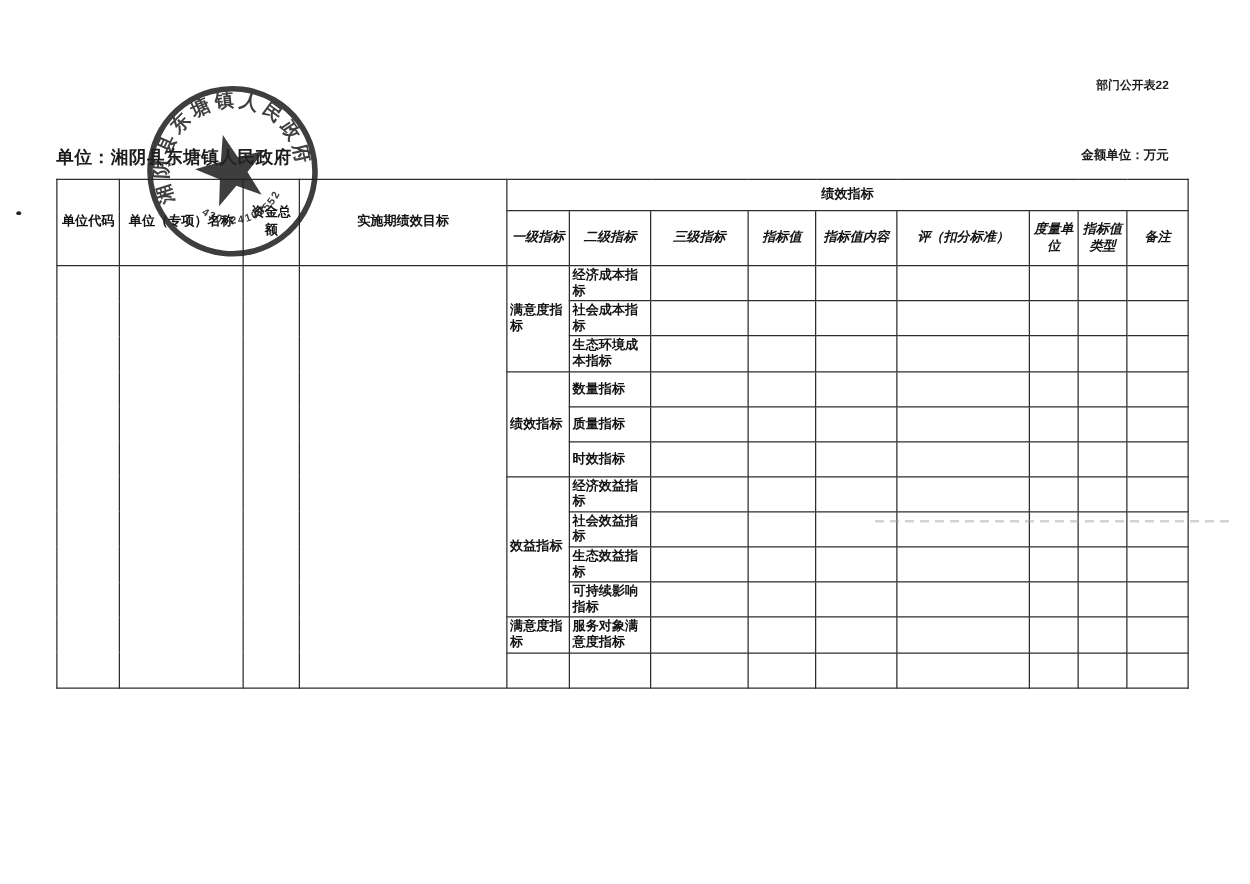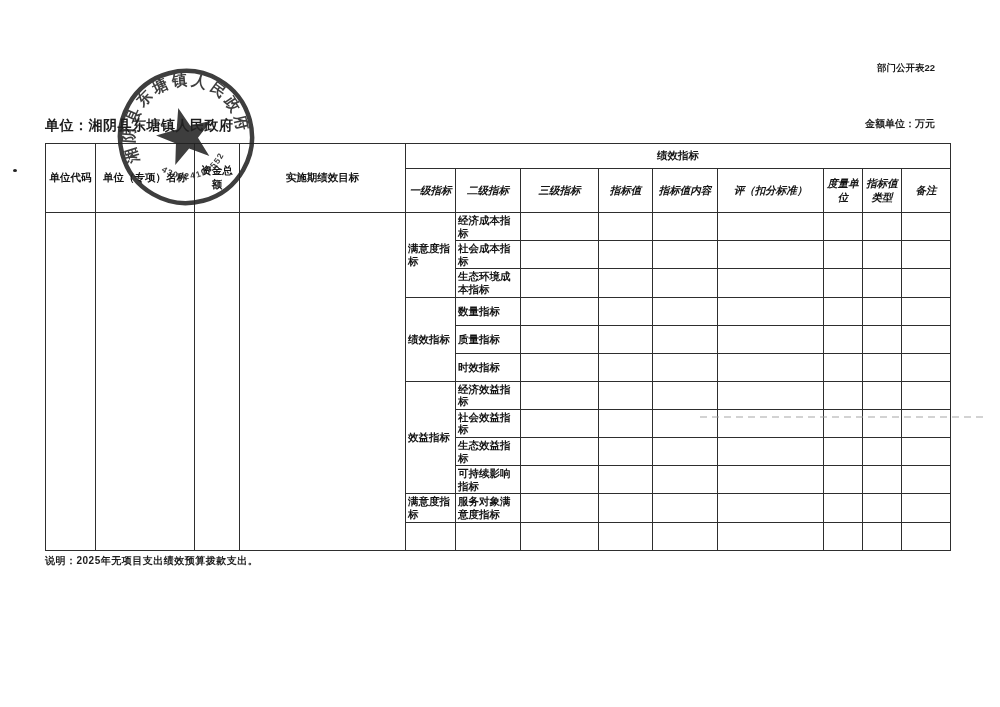--- a/index.html
+++ b/index.html
@@ -246,21 +246,20 @@
           <td></td>
           <td></td>
           <td></td>
           <td></td>
           <td></td>
           <td></td>
     </tr>
   </tbody>
     </table>
 
-  <div class="note-line">说明：2025年无项目支出绩效预算拨款支出。</div>
 
   <svg class="seal" viewBox="-75 -75 150 150" xmlns="http://www.w3.org/2000/svg">
     <circle cx="0" cy="0" r="66" fill="none" stroke="#222222" stroke-width="4.5"></circle>
     <polygon points="0,-30 7.05,-9.71 28.53,-9.27 11.41,3.71 17.63,24.27 0,12 -17.63,24.27 -11.41,3.71 -28.53,-9.27 -7.05,-9.71" fill="#222222"></polygon>
     <defs>
       <path id="sealTopArc" d="M -48.9,17.8 A 52,52 0 1 1 48.9,17.8" fill="none"></path>
       <path id="sealBottomArc" d="M -34.4,24.1 A 42,42 0 0 0 34.4,24.1" fill="none"></path>
     </defs>
     <text font-size="15" font-weight="bold" fill="#222222" letter-spacing="3.5" font-family="Liberation Sans, DejaVu Sans, sans-serif">
       <textPath href="#sealTopArc" startOffset="50%" text-anchor="middle">湘阴县东塘镇人民政府</textPath>

